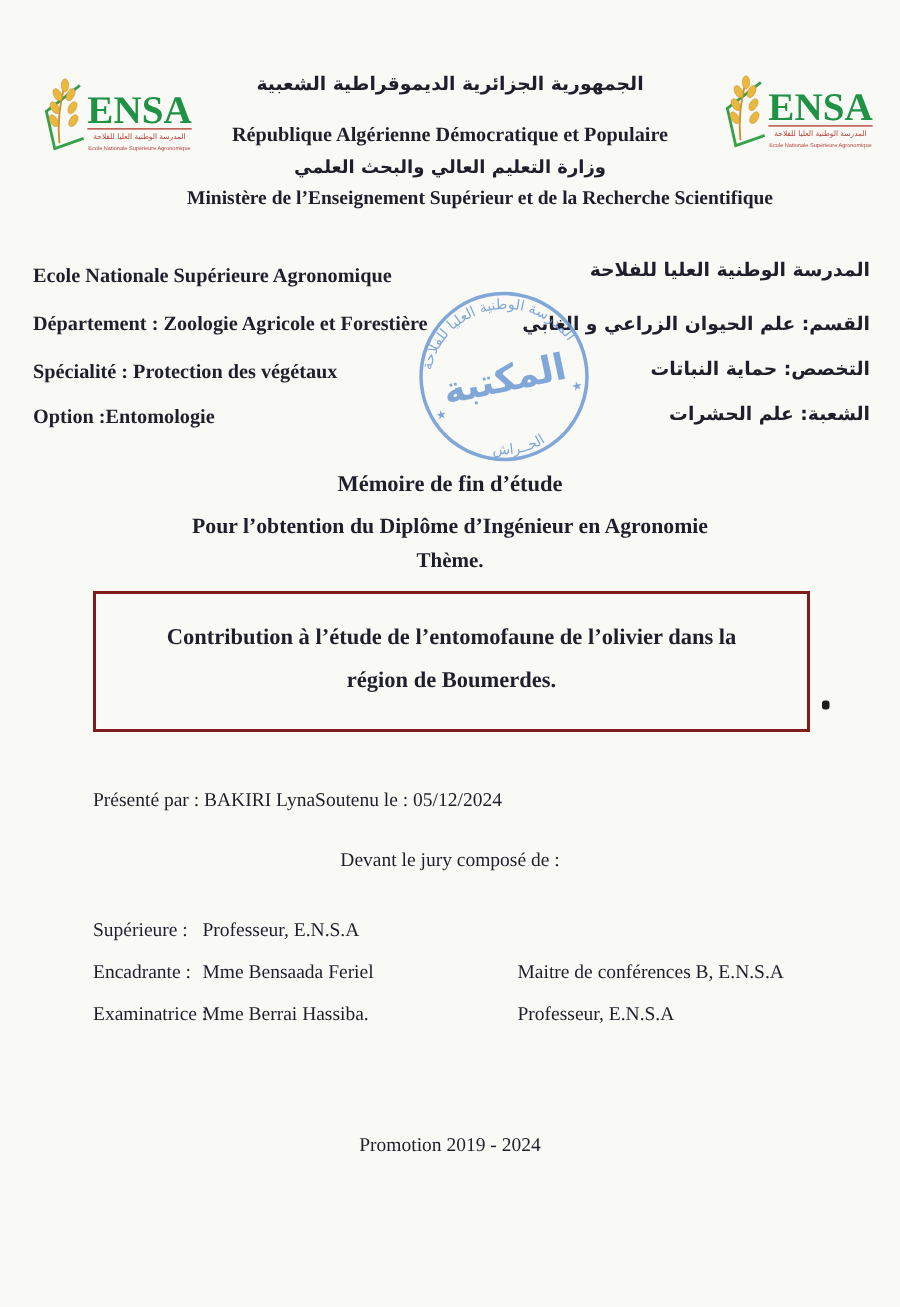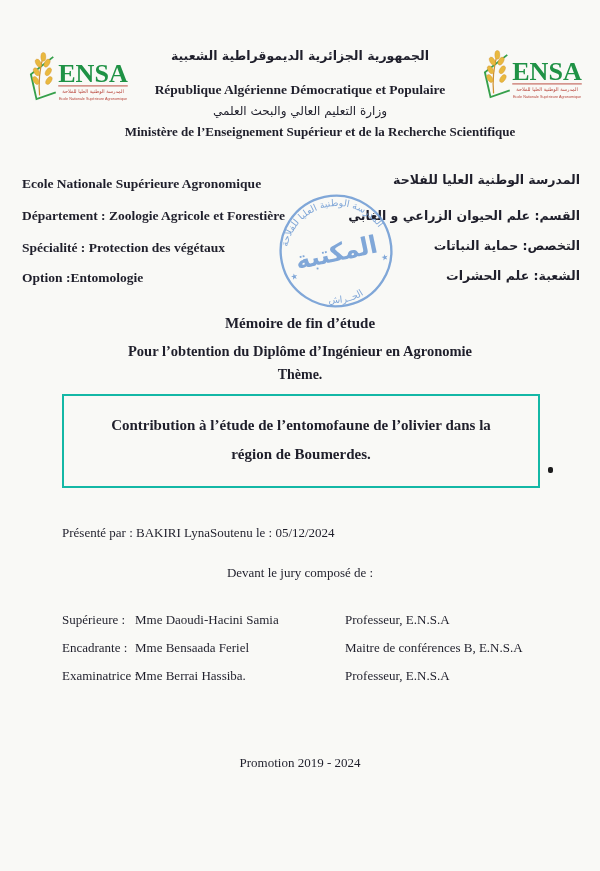--- a/index.html
+++ b/index.html
@@ -13,21 +13,21 @@
     overflow:hidden;
   }
   .abs{position:absolute;}
   .center{left:0;width:600px;text-align:center;}
   .bold{font-weight:bold;}
   .ar{font-family:"DejaVu Sans", sans-serif; direction:rtl;}
 
   
   .arabic-rep{top:48px;font-size:12.5px;font-weight:bold;}
   .french-rep{top:82px;font-size:13.5px;}
-  .arabic-min{top:104px;font-size:12px;font-weight:normal;}
+  .arabic-min{top:104px;font-size:12px;font-weight:bold;}
   .french-min{top:124px;font-size:13px;padding-left:20px;}
 
   .logo{width:118px;height:64px;}
   .logo-left{left:16px;top:46px;}
   .logo-right{left:470px;top:44px;}
 
   
   .inst-left{left:22px;font-size:13.5px;font-weight:bold;white-space:nowrap;}
   .inst-right{right:20px;font-size:12.5px;font-weight:bold;text-align:right;white-space:nowrap;}
 
@@ -35,21 +35,21 @@
   .stamp{left:268px;top:181px;width:136px;height:140px;opacity:.85;transform:rotate(-12deg);}
 
   
   .mem1{top:315px;font-size:15px;}
   .mem2{top:343px;font-size:14.5px;}
   .mem3{top:367px;font-size:14px;}
 
   
   .title-box{
     left:62px;top:394px;width:474px;height:90px;
-    border:2px solid #14b8a6;
+    border:2px solid #7f1d1d;
     background:transparent;
     font-family:Liberation Serif, serif;
   }
   .title-box .t{
     margin-top:15px;
     text-align:center;
     font-size:15px;font-weight:bold;
     line-height:29px;
   }
   .ink-dot{left:548px;top:467px;width:5px;height:6px;background:#1d1d1d;border-radius:2px;}
@@ -156,21 +156,20 @@
 
 <div class="abs presented">
   <span>Présenté par : BAKIRI Lyna</span>
   <span>Soutenu le : 05/12/2024</span>
 </div>
 
 <div class="abs center jury-heading">Devant le jury composé de :</div>
 
 <div class="abs jury-row jr0">
   <span>Supérieure  :</span>
-  <span>Mme Daoudi-Hacini Samia</span>
   <span>Professeur, E.N.S.A</span>
 </div>
 <div class="abs jury-row jr1">
   <span>Encadrante :</span>
   <span>Mme Bensaada Feriel</span>
   <span>Maitre de conférences B, E.N.S.A</span>
 </div>
 <div class="abs jury-row jr2">
   <span>Examinatrice :</span>
   <span>Mme Berrai Hassiba.</span>

